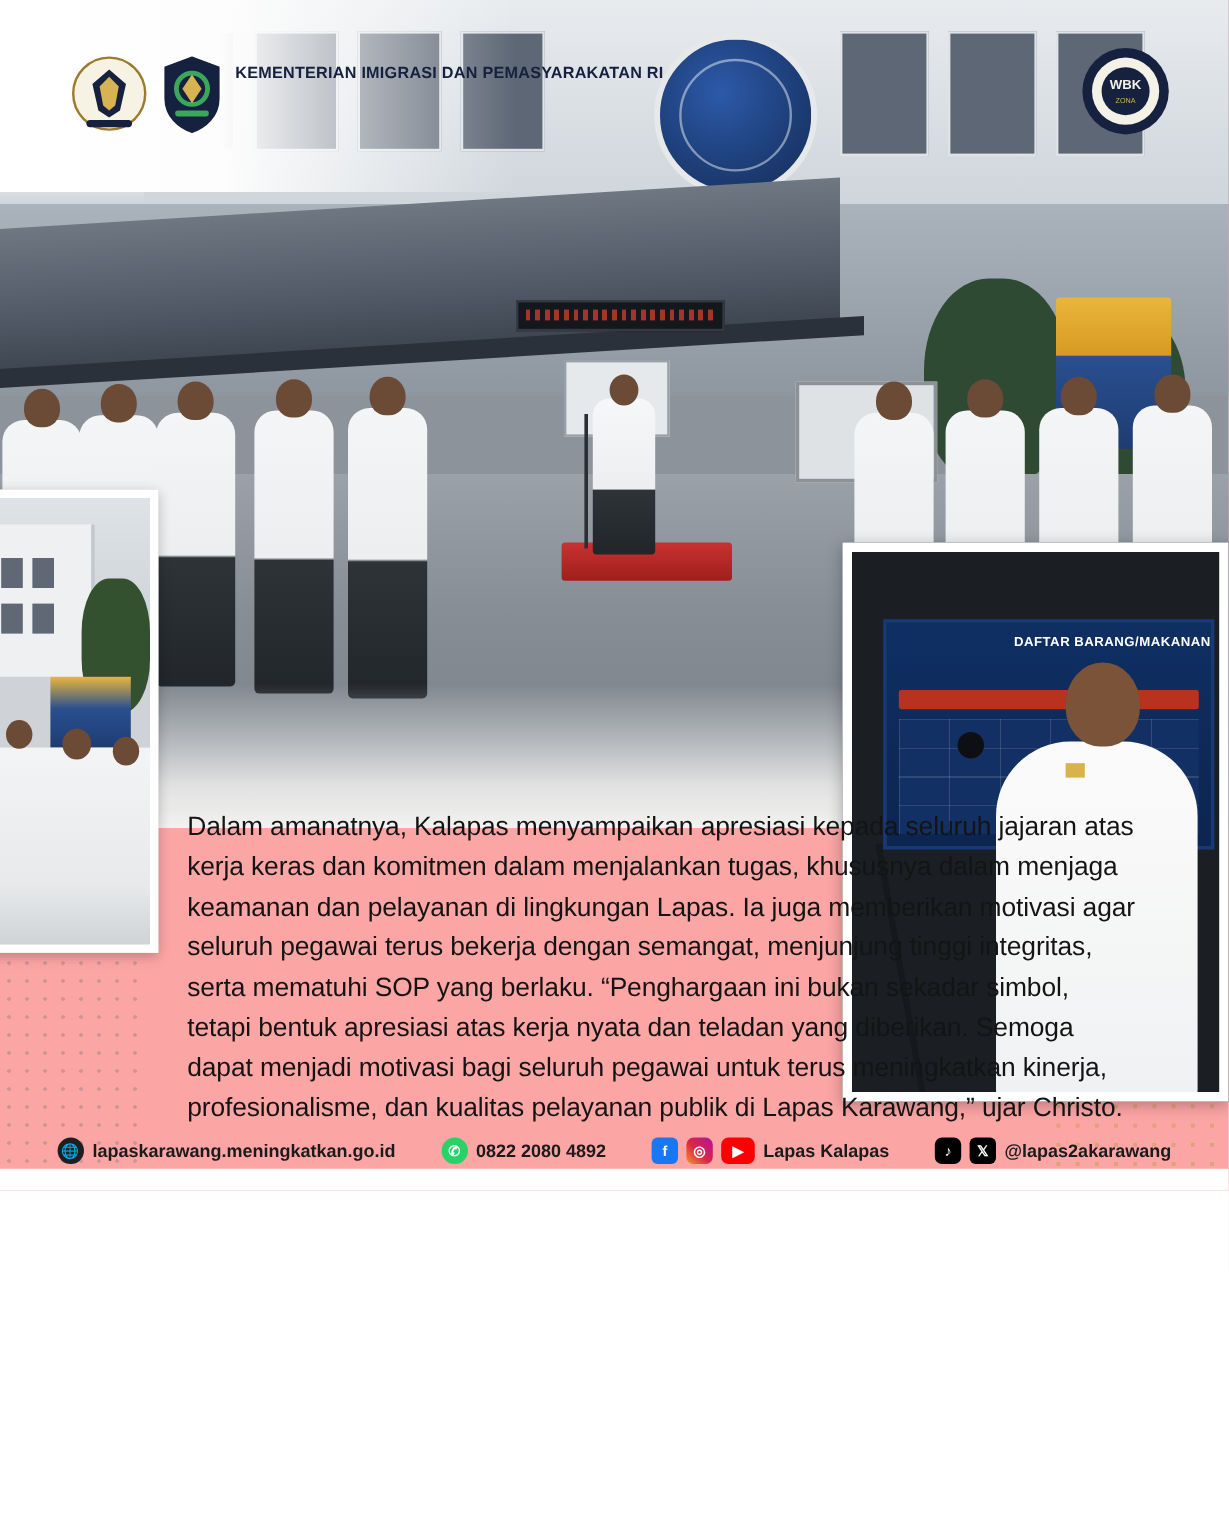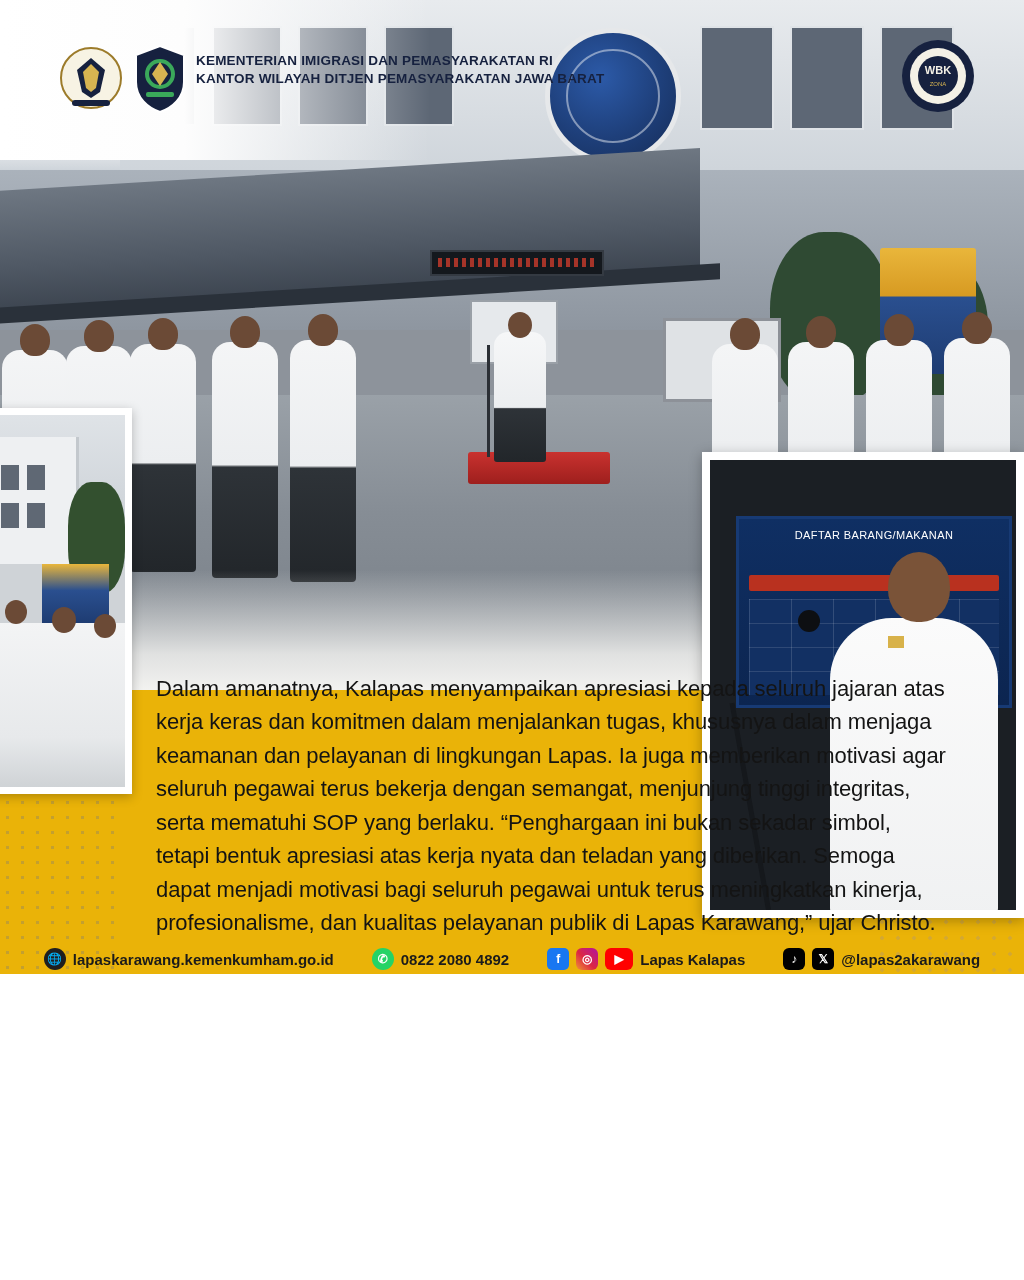--- a/index.html
+++ b/index.html
@@ -11,21 +11,21 @@
     width: 1024px;
     height: 1280px;
     font-family: "Liberation Sans", sans-serif;
     overflow: hidden;
   }
 
   .poster {
     position: relative;
     width: 1024px;
     height: 992px;
-    background: #eab308;
+    background: #fca5a5;
     overflow: hidden;
   }
 
   
   .dots-left {
     position: absolute;
     left: 0;
     top: 0;
     width: 120px;
     height: 1280px;
@@ -275,24 +275,24 @@
     position: absolute;
     left: 26px; top: 56px;
     width: 270px; height: 186px;
     background: linear-gradient(180deg,#0f2f63 0%,#0c2550 100%);
     border: 3px solid #173a74;
   }
   .pr-board-title {
     position: absolute;
     left: 0; top: 10px;
     width: 100%;
-    text-align: center;
+    text-align: right;
     color: #ffffff;
     font-size: 11px;
-    font-weight: normal;
+    font-weight: bold;
     letter-spacing: .4px;
     line-height: 1.25;
   }
   .pr-board-sub {
     position: absolute;
     left: 10px; top: 56px;
     width: 250px; height: 16px;
     background: #b9311f;
     border-radius: 2px;
   }
@@ -489,21 +489,20 @@
 
   <svg class="logo-pas" viewBox="0 0 52 70">
     <path d="M26 2 L50 11 V38 C50 54 38 64 26 68 C14 64 2 54 2 38 V11 Z" fill="#16213f" stroke="#ffffff" stroke-width="2"></path>
     <circle cx="26" cy="30" r="13" fill="none" stroke="#3aa85a" stroke-width="4"></circle>
     <path d="M26 18 L34 30 L26 42 L18 30 Z" fill="#d7b451"></path>
     <rect x="12" y="48" width="28" height="5" rx="2" fill="#3aa85a"></rect>
   </svg>
 
   <div class="header-text">
     <div>KEMENTERIAN IMIGRASI DAN PEMASYARAKATAN RI</div>
-    <div>KANTOR WILAYAH DITJEN PEMASYARAKATAN JAWA BARAT</div>
   </div>
 
   <svg class="logo-wbk" viewBox="0 0 76 76">
     <circle cx="38" cy="38" r="36" fill="#16213f"></circle>
     <circle cx="38" cy="38" r="28" fill="#f4f1e6"></circle>
     <circle cx="38" cy="38" r="20" fill="#16213f"></circle>
     <text x="38" y="36" font-size="11" fill="#f4f1e6" text-anchor="middle" font-family="Liberation Sans, sans-serif" font-weight="bold">WBK</text>
     <text x="38" y="48" font-size="6" fill="#d7b451" text-anchor="middle" font-family="Liberation Sans, sans-serif">ZONA</text>
   </svg>
 
@@ -539,21 +538,21 @@
 
   <div class="body-text">
     <p>Dalam amanatnya, Kalapas menyampaikan apresiasi kepada seluruh jajaran atas kerja keras dan komitmen dalam menjalankan tugas, khususnya dalam menjaga keamanan dan pelayanan di lingkungan Lapas. Ia juga memberikan motivasi agar seluruh pegawai terus bekerja dengan semangat, menjunjung tinggi integritas, serta mematuhi SOP yang berlaku. “Penghargaan ini bukan sekadar simbol, tetapi bentuk apresiasi atas kerja nyata dan teladan yang diberikan. Semoga dapat menjadi motivasi bagi seluruh pegawai untuk terus meningkatkan kinerja, profesionalisme, dan kualitas pelayanan publik di Lapas Karawang,” ujar Christo.</p>
   </div>
 
   <div class="footer">
     <div class="footer-inner">
 
       <div class="f-item">
         <span class="icon-c ic-web">🌐</span>
-        <span>lapaskarawang.kemenkumham.go.id</span>
+        <span>lapaskarawang.meningkatkan.go.id</span>
       </div>
 
       <div class="f-gap"></div>
 
       <div class="f-item">
         <span class="icon-c ic-wa">✆</span>
         <span>0822 2080 4892</span>
       </div>
 
       <div class="f-gap"></div>

